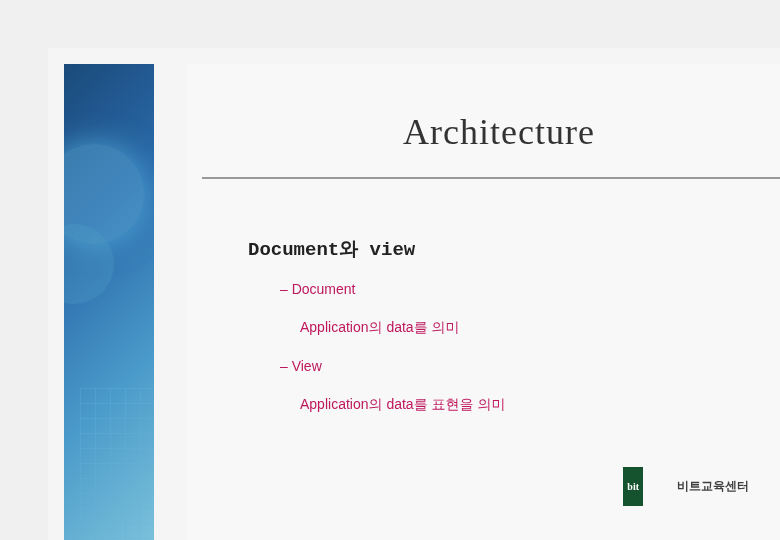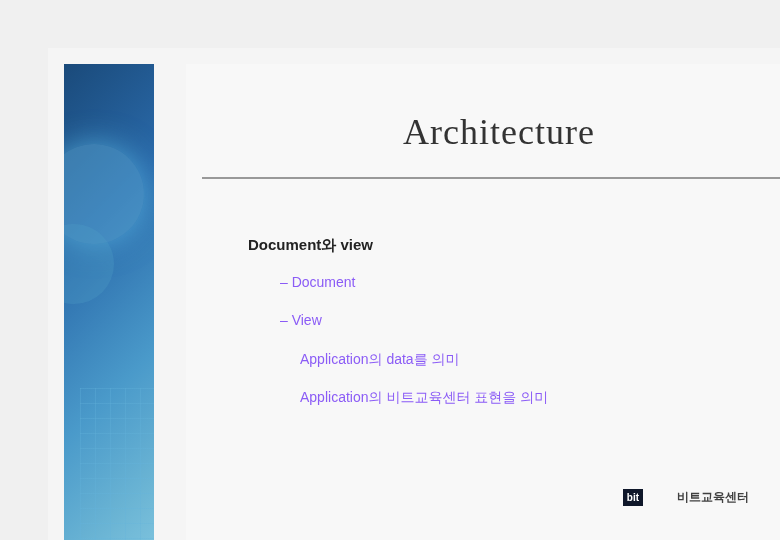--- a/index.html
+++ b/index.html
@@ -98,35 +98,35 @@
       letter-spacing: 1px;
     }
 
     
     .content-area {
       padding: 15px 40px 15px 30px;
       flex: 1;
     }
 
     .section-header {
-      font-size: 15px;
+      font-size: 19px;
       color: #222;
       font-weight: bold;
       margin-bottom: 12px;
-      font-family: Liberation Sans, sans-serif;
+      font-family: Liberation Mono, monospace;
     }
 
     .bullet-list {
       list-style: none;
       padding: 0;
     }
 
     .bullet-item {
       font-size: 14px;
-      color: #8b5cf6;
+      color: #be185d;
       margin-bottom: 4px;
       padding-left: 0;
       font-family: 'Malgun Gothic', sans-serif;
       line-height: 1.6;
     }
 
     .bullet-item.main-bullet {
       margin-bottom: 2px;
     }
 
@@ -157,26 +157,26 @@
     .logo-area {
       position: absolute;
       right: 15px;
       bottom: 8px;
       display: flex;
       align-items: center;
       gap: 2px;
     }
 
     .logo-box {
-      background: #0f172a;
+      background: #14532d;
       color: white;
       font-size: 10px;
       font-weight: bold;
-      padding: 3px 4px;
-      font-family: Liberation Sans, sans-serif;
+      padding: 14px 4px;
+      font-family: Liberation Serif, serif;
     }
 
     .logo-text {
       color: #404040;
       font-size: 12px;
       font-weight: bold;
       font-family: 'Malgun Gothic', sans-serif;
     }
   </style>
 </head>
@@ -194,28 +194,28 @@
       <h1 class="slide-title">Architecture</h1>
     </div>
 
     <div class="content-area">
       <div class="section-header">Document와 view</div>
 
       <ul class="bullet-list">
         <li class="bullet-item main-bullet">
           <span>– Document</span>
         </li>
+        <li class="bullet-item sub-bullet">
+          <span>Application의 data를 의미</span>
+        </li>
         <li class="bullet-item main-bullet">
           <span>– View</span>
         </li>
         <li class="bullet-item sub-bullet">
-          <span>Application의 data를 의미</span>
-        </li>
-        <li class="bullet-item sub-bullet">
-          <span>Application의 비트교육센터 표현을 의미</span>
+          <span>Application의 data를 표현을 의미</span>
         </li>
       </ul>
     </div>
 
     <div class="footer">
       <span class="page-number">74</span>
 
       <div class="logo-area">
         <span class="logo-box">bit</span>
         <span class="logo-text">비트교육센터</span>

